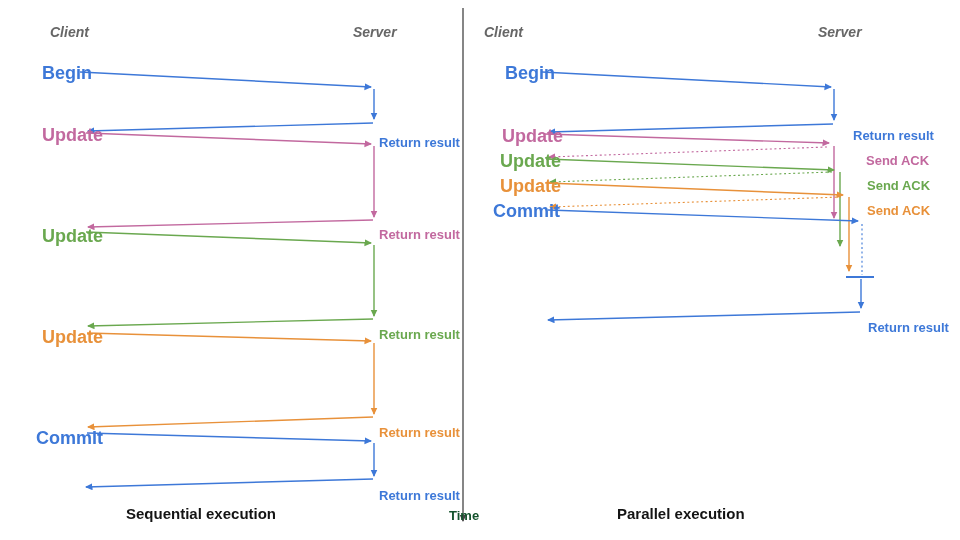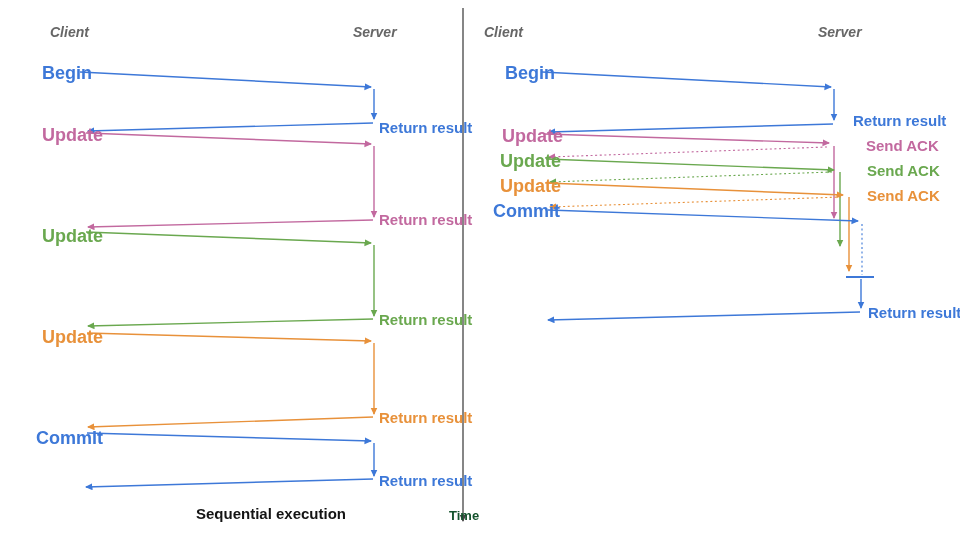--- a/index.html
+++ b/index.html
@@ -3,23 +3,23 @@
 <meta charset="utf-8">
 <style>
   html,body{margin:0;padding:0;background:#ffffff;}
   #stage{
     position:relative;width:960px;height:540px;background:#ffffff;overflow:hidden;
     font-family:"Liberation Sans","DejaVu Sans",sans-serif;
   }
   #diagram-svg{position:absolute;left:0;top:0;width:960px;height:540px;}
   .txt{position:absolute;white-space:nowrap;line-height:1.1;font-weight:bold;}
   .msg-label{font-size:18px;}
-  .side-label{font-size:15px;}
+  .side-label{font-size:13px;margin-top:16px;}
   .header{font-size:14px;font-style:italic;}
-  .title{font-size:15px;text-align:right;width:220px;}
+  .title{font-size:15px;text-align:left;width:220px;}
   .time-label{font-size:13px;}
 </style>
 </head>
 <body>
 
 <div id="stage">
 
   <svg id="diagram-svg" viewBox="0 0 960 540" xmlns="http://www.w3.org/2000/svg">
       <defs>
         <marker id="arr-blue" orient="auto" markerUnits="userSpaceOnUse" markerWidth="9" markerHeight="8" refX="6.5" refY="3.5">
@@ -110,16 +110,17 @@
 
   <div class="txt msg-label" style="left: 500px; top: 152px; color: rgb(106, 168, 79);">Update</div>
   <div class="txt side-label" style="left: 867px; top: 163px; color: rgb(106, 168, 79);">Send ACK</div>
 
   <div class="txt msg-label" style="left: 500px; top: 177px; color: rgb(232, 145, 58);">Update</div>
   <div class="txt side-label" style="left: 867px; top: 188px; color: rgb(232, 145, 58);">Send ACK</div>
 
   <div class="txt msg-label" style="left: 493px; top: 202px; color: rgb(61, 120, 216);">Commit</div>
   <div class="txt side-label" style="left: 868px; top: 305px; color: rgb(61, 120, 216);">Return result</div>
 
+  <div class="txt title" style="left: 617px; top: 506px; color: rgb(20, 20, 20);">Parallel execution</div>
 
   <div class="txt time-label" style="left: 449px; top: 509px; color: #14532d;">Time</div>
 
 </div>
 
 </body></html>

